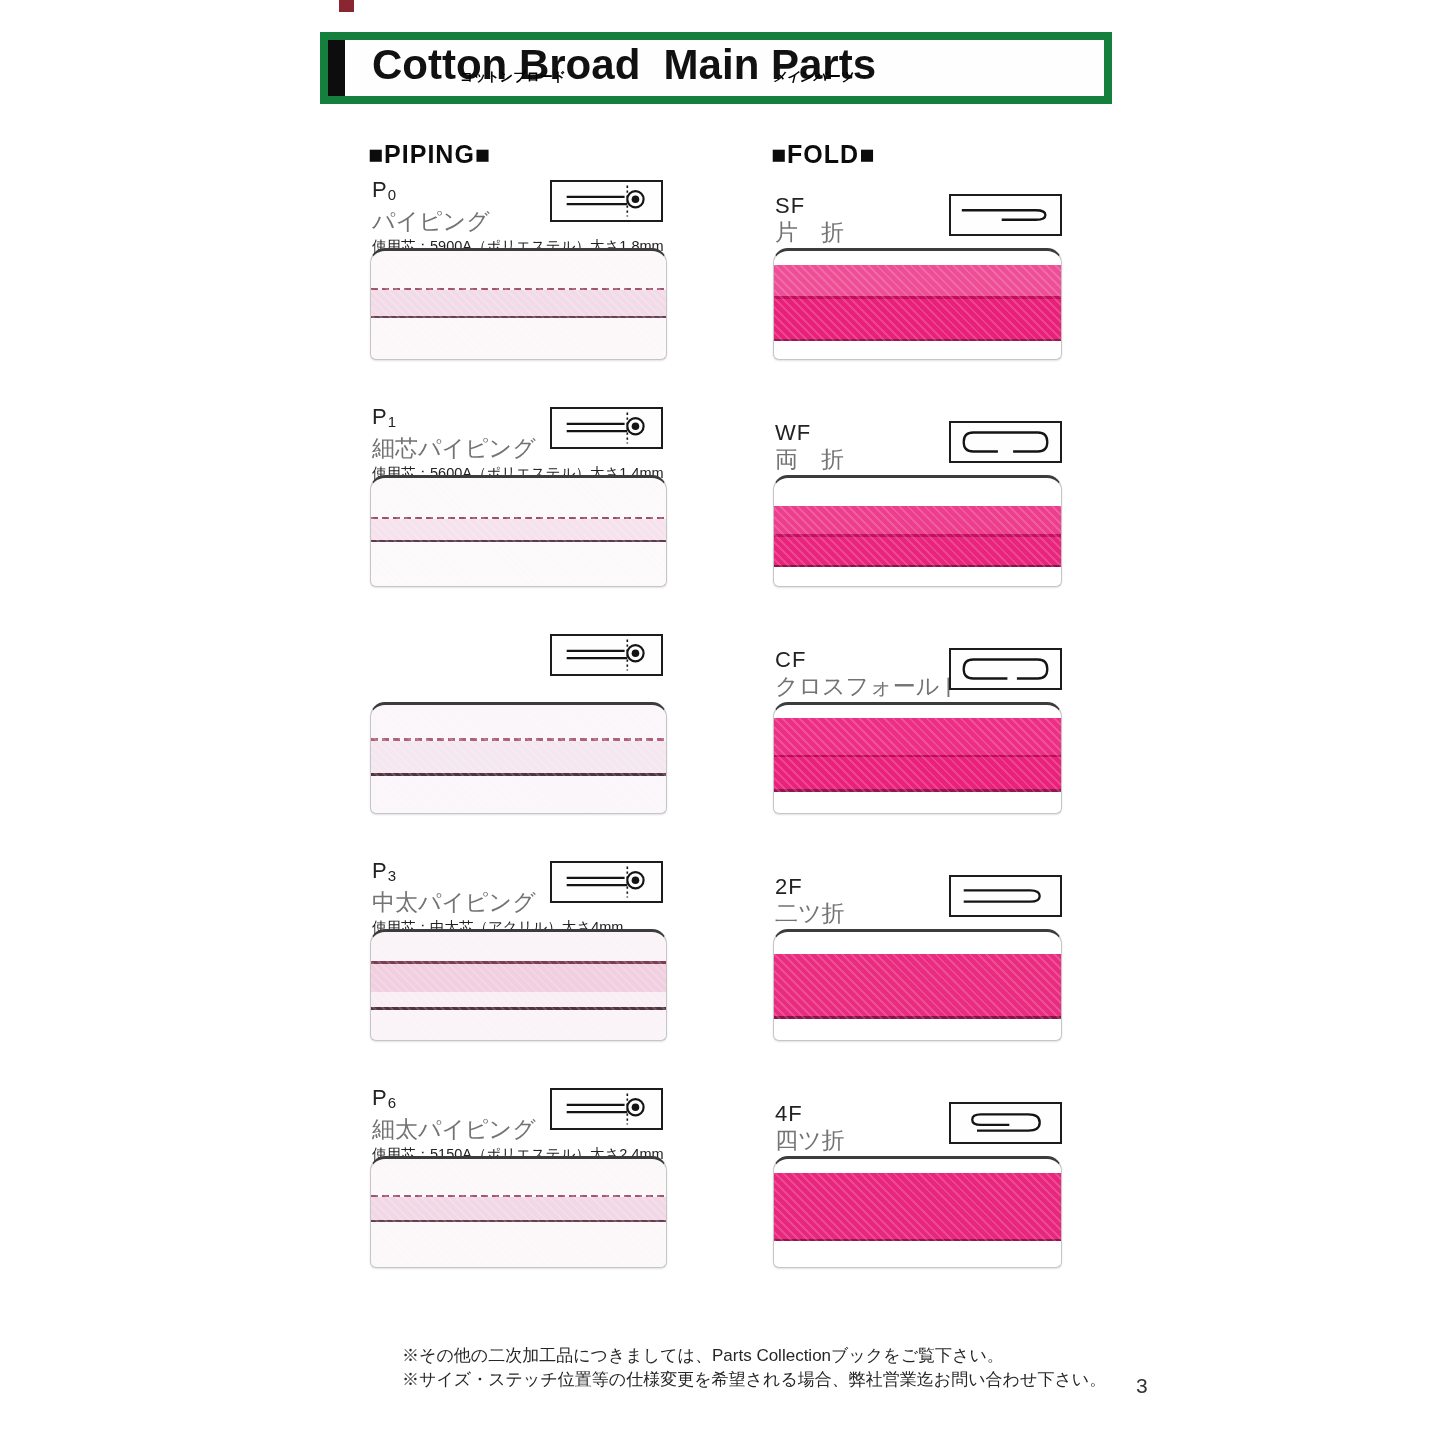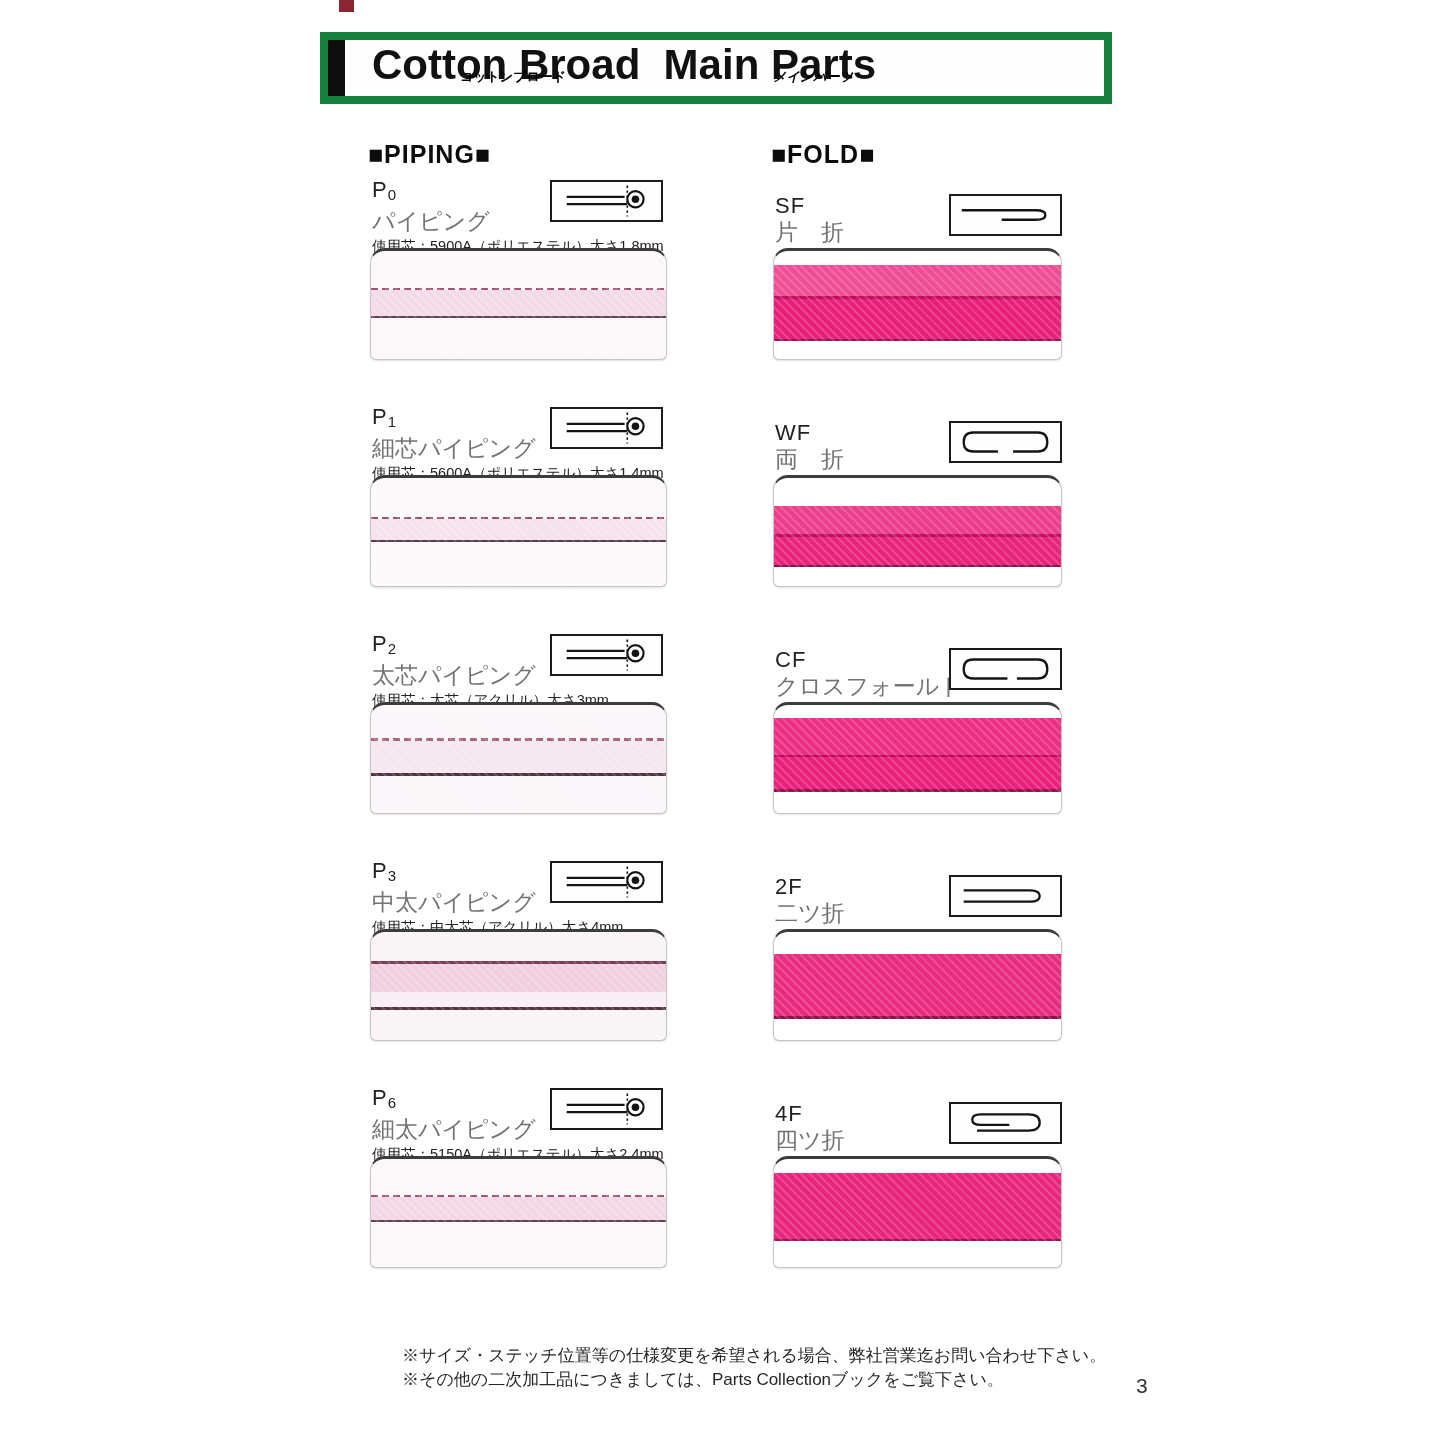--- a/index.html
+++ b/index.html
@@ -116,25 +116,20 @@
       </div>
       <div class="sample" style="background: rgb(252, 249, 251);">
           <div class="texture"></div>
           <div class="stripe" style="top: 36%; height: 2%; background: repeating-linear-gradient(90deg, rgb(156, 80, 104) 0px, rgb(156, 80, 104) 7px, rgba(0, 0, 0, 0) 7px, rgba(0, 0, 0, 0) 11px);"></div>
           <div class="stripe" style="top: 38%; height: 19%; background: rgb(245, 226, 236);"></div>
           <div class="stripe" style="top: 57%; height: 2%; background: rgb(94, 58, 74);"></div>
         </div>
     </div>
 
     <div class="row r3">
-      <div class="label">
-        <div class="code"><span>P</span><span class="sub">2</span></div>
-        <div class="name">太芯パイピング</div>
-        <div class="spec">使用芯：太芯（アクリル）太さ3mm</div>
-      </div>
       <div class="icon-box piping-pos">
         <svg viewBox="0 0 112 42">
             <line x1="12" y1="16.5" x2="76" y2="16.5"></line>
             <line x1="12" y1="24.5" x2="79" y2="24.5"></line>
             <circle class="ring" cx="88" cy="19" r="9"></circle>
             <circle class="dot" cx="88" cy="19" r="4.2"></circle>
             <line class="dotted" x1="79" y1="4" x2="79" y2="38"></line>
           </svg>
       </div>
       <div class="sample" style="background: rgb(251, 246, 249);">
@@ -282,18 +277,18 @@
       </div>
       <div class="sample" style="background: rgb(255, 255, 255);">
           <div class="texture"></div>
           <div class="stripe" style="top: 13%; height: 61%; background: rgb(232, 38, 125);"></div>
           <div class="stripe" style="top: 74%; height: 2.4%; background: rgb(154, 19, 80);"></div>
         </div>
     </div>
   </div>
 
   <div class="notes">
+    <div class="note-line">※その他の二次加工品につきましては、Parts Collectionブックをご覧下さい。</div>
     <div class="note-line">※サイズ・ステッチ位置等の仕様変更を希望される場合、弊社営業迄お問い合わせ下さい。</div>
-    <div class="note-line">※その他の二次加工品につきましては、Parts Collectionブックをご覧下さい。</div>
   </div>
   <div class="page-number">3</div>
 
 </div>
 
 </body></html>

